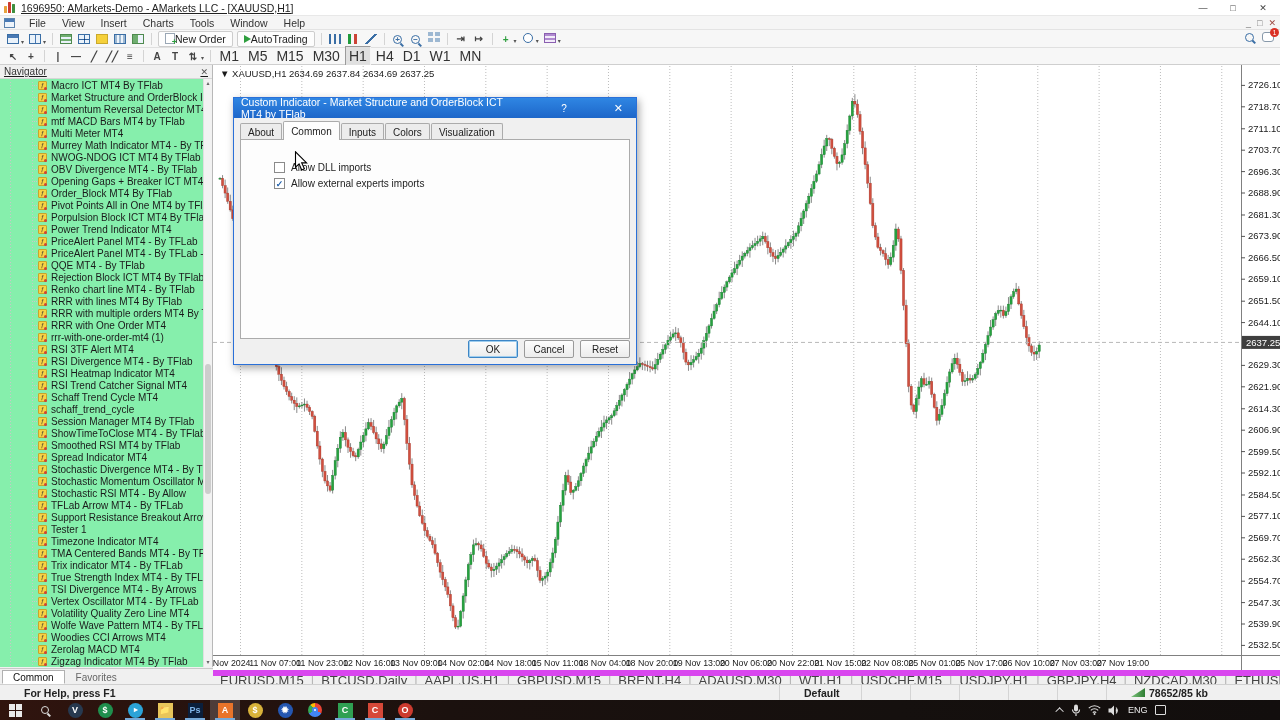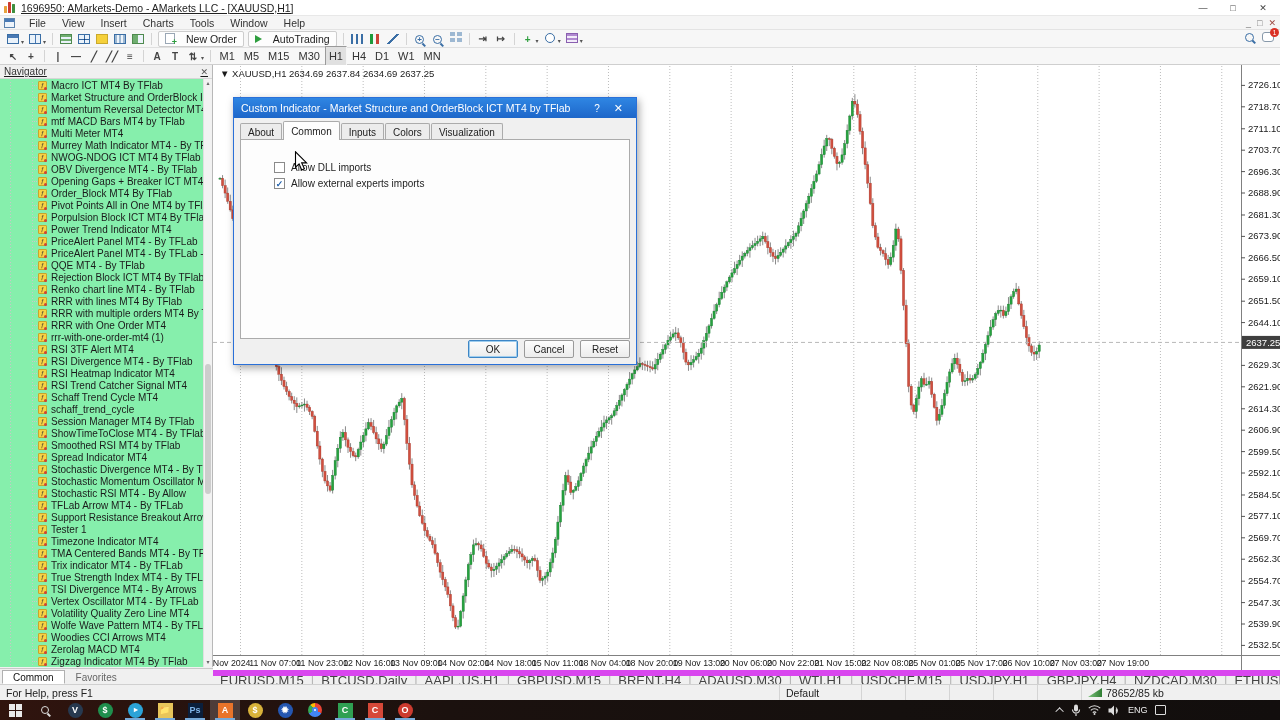--- a/index.html
+++ b/index.html
@@ -43,25 +43,25 @@
   .ic-bars .shape { background:repeating-linear-gradient(90deg,#3a6ea5 0 2px,transparent 2px 5px); }
   .ic-candle .shape { background:linear-gradient(90deg,transparent 0 1px,#1e9b3c 1px 4px,transparent 4px 7px,#cc4437 7px 10px,transparent 10px); }
   .ic-line .shape { background:linear-gradient(135deg,transparent 42%,#3a6ea5 42% 58%,transparent 58%); }
   .ic-tiles .shape { background-image:linear-gradient(#9db8d2,#9db8d2),linear-gradient(#9db8d2,#9db8d2),linear-gradient(#9db8d2,#9db8d2),linear-gradient(#9db8d2,#9db8d2); background-size:5px 4px; background-position:0 0,7px 0,0 6px,7px 6px; background-repeat:no-repeat; }
   .ic-clock .shape { width:10px; height:10px; border:1.5px solid #3a6ea5; border-radius:50%; background:#fff; }
   .ic-tmpl .shape { background:repeating-linear-gradient(180deg,#b08ad0 0 2px,#f3ecfa 2px 4px); border:1px solid #8a5fb0; }
   .mag { width:9px; height:9px; border:1.5px solid #3a6ea5; border-radius:50%; position:relative; display:flex; align-items:center; justify-content:center; font-size:8px; font-weight:bold; color:#3a6ea5; }
   .mag::after { content:""; position:absolute; width:4px; height:1.5px; background:#3a6ea5; bottom:-2px; right:-3px; transform:rotate(45deg); }
   .txt-ic { font-weight:bold; color:#444; font-size:10px; }
   .green-txt { color:#2e9e3e; }
-  .tb-button { display:flex; align-items:center; gap:11px; border:1px solid #cdcdcd; background:#fdfdfd; border-radius:2px; height:16px; padding:0 6px; margin:0 2px; font-size:10.5px; color:#222; }
+  .tb-button { display:flex; align-items:center; gap:0; border:1px solid #cdcdcd; background:#fdfdfd; border-radius:2px; height:16px; padding:0 6px; margin:0 2px; font-size:10.5px; color:#222; }
   .ic-neworder { width:10px; height:11px; background:#fff; border:1px solid #9aa7b5; position:relative; }
   .ic-neworder::after { content:"+"; position:absolute; right:-3px; bottom:-4px; color:#2e9e3e; font-weight:bold; font-size:9px; }
   .ic-play { width:0; height:0; border-left:7px solid #2e9e3e; border-top:4.5px solid transparent; border-bottom:4.5px solid transparent; }
-  .tf { min-width:18px; height:20px; display:inline-flex; align-items:center; justify-content:center; padding:0 3px; font-size:11px; color:#333; margin:0 0.5px; border:1px solid transparent; }
+  .tf { min-width:18px; height:20px; display:inline-flex; align-items:center; justify-content:center; padding:0 3px; font-size:14px; color:#333; margin:0 0.5px; border:1px solid transparent; }
   .tf.active { background:#e0e0e0; border:1px solid #9a9a9a; border-right-color:#f5f5f5; border-bottom-color:#f5f5f5; }
   #tb1-right { position:absolute; right:6px; top:2px; display:flex; gap:8px; align-items:center; }
   .chat-ic { width:12px; height:10px; border:1.5px solid #8899aa; border-radius:3px; position:relative; background:#fff; }
   .chat-ic .badge { position:absolute; top:-5px; right:-6px; background:#d93025; color:#fff; border-radius:50%; width:9px; height:9px; font-size:6.5px; display:flex; align-items:center; justify-content:center; }
 
   
   #navigator { position:absolute; left:0; top:65px; width:213px; height:602px; background:#86efac; border-right:1px solid #b8b8b8;text-decoration:underline; }
   #nav-header { height:14px; background:#f0f0f0; border-bottom:1px solid #d6d6d6; display:flex; align-items:center; padding:0 4px; font-size:10px; color:#333; }
   #nav-header .close-x { margin-left:auto; color:#555; font-size:9px; }
   #nav-list { position:absolute; left:0; top:14px; right:9px; bottom:0; overflow:hidden;
@@ -83,21 +83,21 @@
   #chart-svg { position:absolute; left:213px; top:65px; }
 
   
   #symbol-tabs { position:absolute; left:213px; top:670px; width:1067px; height:14px; background:#f0f0f0; border-top:6px solid #d946ef; display:flex; align-items:center; font-size:13px; color:#444; overflow:hidden; }
   .sym-tab { padding:0 7px; height:14px; display:flex; align-items:center; white-space:nowrap; }
   .sym-tab.active { background:#fff; border:1px solid #9a9a9a; border-bottom:none; font-weight:bold; color:#000; }
   .sym-sep { color:#b5b5b5; }
 
   
   #status-bar { position:absolute; left:0; top:684px; width:1280px; height:16px; background:#f0f0f0; border-top:1px solid #d0d0d0; display:flex; align-items:center; font-size:10.5px; color:#222; }
-  .sb-cell { height:100%; display:flex; align-items:center; padding:0 6px; border-right:1px solid #d4d4d4; }
+  .sb-cell { height:100%; display:flex; align-items:center; padding:0 24px; border-right:1px solid #d4d4d4;font-weight:bold; }
   .mem-ic { width:14px; height:9px; background:linear-gradient(90deg,#7dc37d,#2e7d32); clip-path:polygon(0 100%,100% 0,100% 100%); margin-right:4px; }
 
   
   #taskbar { position:absolute; left:0; top:700px; width:1280px; height:20px; background:linear-gradient(90deg,#30140e,#1b110e 35%,#15100e 70%,#120e0d); display:flex; align-items:center; }
   .tb-item { width:30px; height:20px; display:flex; align-items:center; justify-content:center; position:relative; }
   .tb-item.running::after { content:""; position:absolute; left:5px; right:5px; bottom:0; height:2px; background:#76a9d8; }
   .tb-item.active { background:rgba(255,255,255,.18); }
   .tk-ic { width:15px; height:15px; display:flex; align-items:center; justify-content:center; font-size:9px; font-weight:bold; color:#fff; }
   .win-grid { display:grid; grid-template-columns:6px 6px; grid-template-rows:6px 6px; gap:1px; }
   .win-grid i { background:#eaeaea; }
@@ -108,21 +108,21 @@
   .chrome-ic::after { content:""; position:absolute; inset:4px; background:#fff; border-radius:50%; border:2px solid #4285f4; }
 
   
   #tray { position:absolute; left:1058px; top:700px; height:20px; display:flex; align-items:center; gap:7px; color:#e8e8e8; }
   .chev { width:6px; height:6px; border-left:1.5px solid #ddd; border-top:1.5px solid #ddd; transform:rotate(45deg) translateY(2px); }
   .eng { font-size:9px; color:#eee; }
   .notif { width:11px; height:10px; border:1.2px solid #ddd; border-radius:1px; }
 
   
   #dialog { position:absolute; left:233px; top:97px; width:404px; height:268px; background:#f0f0f0; border:1px solid #2a70d8; box-shadow:2px 3px 8px rgba(0,0,0,.35); z-index:50; }
-  #dlg-title { height:20px; background:linear-gradient(#2f86e3,#1d66c9); color:#fff; display:flex; align-items:center; padding:0 7px; font-size:10.5px; }
+  #dlg-title { height:20px; background:linear-gradient(#2f86e3,#1d66c9); color:#fff; display:flex; align-items:center; padding:0 7px; font-size:10.5px;gap:33px; }
   #dlg-title .q { margin-left:auto; padding:0 8px; font-size:10px; }
   #dlg-title .x { padding:0 6px; font-size:11px; }
   #dlg-tabs { display:flex; align-items:flex-end; height:22px; padding:4px 6px 0 6px; }
   .dlg-tab { height:17px; padding:0 7px; display:flex; align-items:center; font-size:10px; color:#222; border:1px solid #ababab; border-bottom:none; background:#ececec; margin-right:1px; border-radius:2px 2px 0 0; }
   .dlg-tab.active { background:#fdfdfd; height:19px; position:relative; z-index:2; }
   #dlg-panel { position:absolute; left:6px; right:6px; top:41px; height:200px; background:#fdfdfd; border:1px solid #ababab; }
   .cb-row { position:absolute; left:33px; display:flex; align-items:center; gap:6px; font-size:10px; color:#222; }
   .cb-box { width:11px; height:11px; background:#fff; border:1px solid #8a8a8a; display:flex; align-items:center; justify-content:center; font-size:9px; color:#1f5faa; }
   .cb-box.checked::after { content:"\2713"; font-weight:bold; }
   #dlg-buttons { position:absolute; right:6px; bottom:6px; display:flex; gap:6px; }

